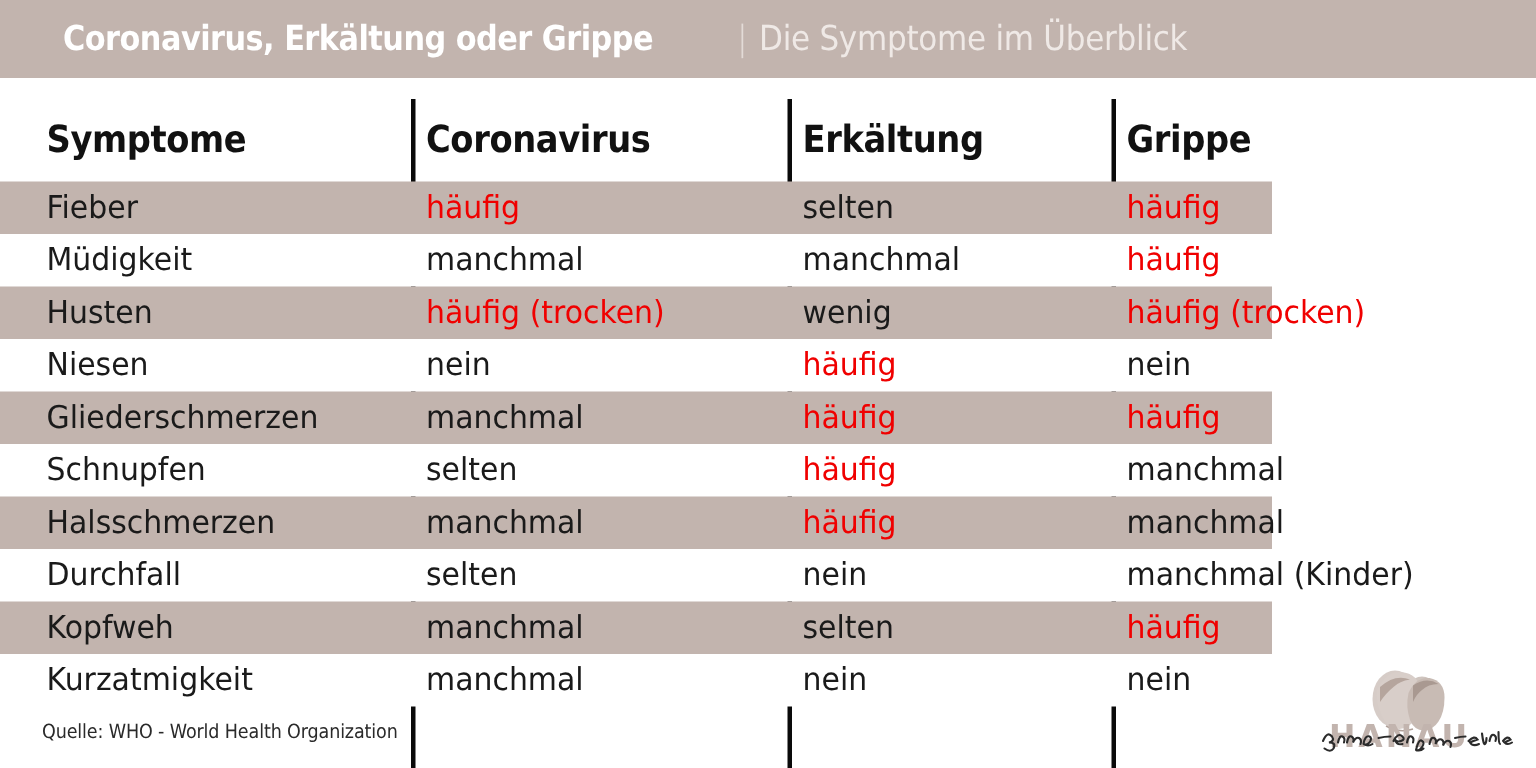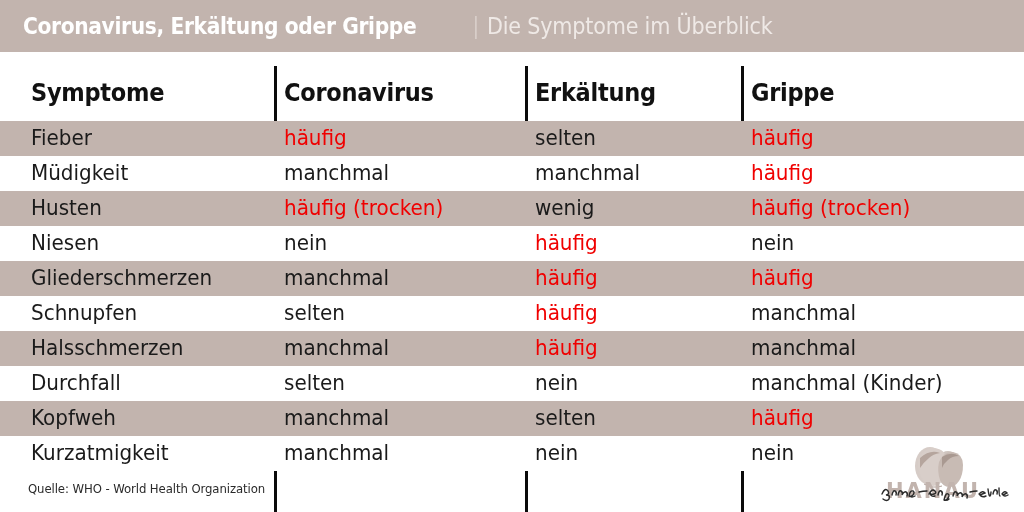--- a/index.html
+++ b/index.html
@@ -32,20 +32,21 @@
     background: #c2b4ae;
     display: flex;
     align-items: center;
     box-sizing: border-box;
     padding-left: 23px;
   }
   .header-title-wrap {
     display: flex;
     align-items: flex-start;
     white-space: nowrap;
+    margin-left: 19px;
   }
   .header-title-main {
     font-family: "DejaVu Sans", "Liberation Sans", sans-serif;
     font-weight: bold;
     font-size: 23px;
     letter-spacing: -0.4px;
     color: #ffffff;
     transform: scaleX(0.88);
     transform-origin: left center;
   }
@@ -105,21 +106,21 @@
 
   
   .rows {
     position: absolute;
     left: 0;
     top: 69px;
     width: 1024px;
   }
   .row {
     position: relative;
-    width: 1024px;
+    width: 848px;
     height: 35px;
   }
   .row.shaded { background: #c2b4ae; }
   .row.plain  { background: #ffffff; text-decoration: underline; }
 
   .cell {
     position: absolute;
     top: 0;
     height: 35px;
     line-height: 35px;

